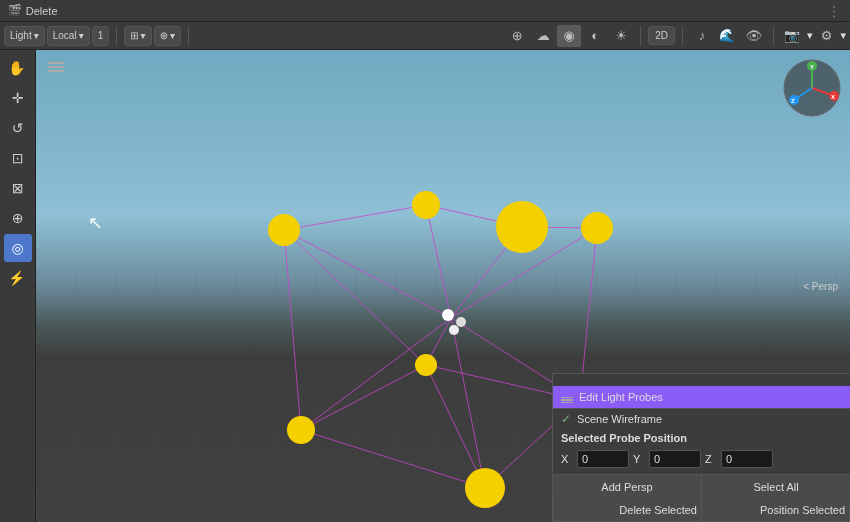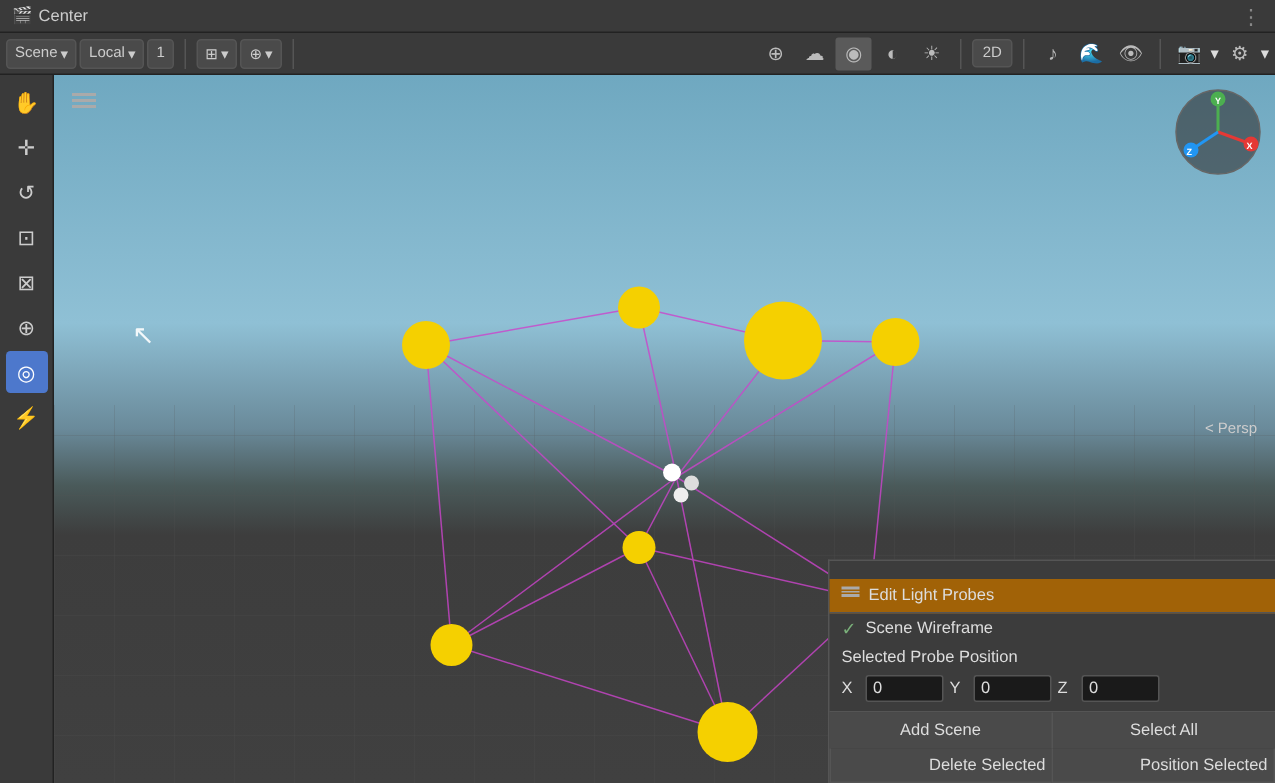--- a/index.html
+++ b/index.html
@@ -75,28 +75,28 @@
       position: absolute; top: 8px; left: 8px; color: #ccc;
     }
 
     
     #light-probe-panel {
       position: absolute; bottom: 0; right: 0;
       background: #3c3c3c; border: 1px solid #555; border-right: none; border-bottom: none;
       width: 298px;
     }
     #lp-header {
-      display: flex; align-items: flex-start; gap: 6px;
-      padding: 5px 8px; border-bottom: 1px solid #555; background: #a16207; margin-top: 12px;
+      display: flex; align-items: flex-end; gap: 6px;
+      padding: 5px 8px; border-bottom: 1px solid #555; background: #8b5cf6; margin-top: 12px;
     }
     #lp-header .lp-title { font-size: 11px; color: #ddd; font-weight: 500; }
     .lp-row { display: flex; align-items: center; gap: 6px; padding: 3px 8px; }
     .lp-checkmark { color: #7ab07a; font-size: 12px; }
     .lp-label { font-size: 11px; color: #ddd; }
-    .lp-section-title { font-size: 11px; color: #ddd; padding: 3px 8px; }
+    .lp-section-title { font-size: 11px; color: #ddd; padding: 3px 8px; font-weight: bold; }
     .coord-row { display: flex; align-items: center; gap: 4px; padding: 3px 8px 6px; }
     .coord-label { font-size: 11px; color: #ddd; width: 12px; }
     .coord-input {
       background: #1a1a1a; border: 1px solid #555; color: #ddd;
       width: 52px; height: 18px; padding: 0 4px; font-size: 11px; border-radius: 2px;
     }
     .lp-btn-row { display: flex; border-top: 1px solid #555; }
     .lp-btn {
       flex: 1; padding: 6px 4px; background: #4a4a4a; border: none; border-right: 1px solid #555;
       color: #ddd; font-size: 11px; cursor: pointer; text-align: center;
@@ -117,29 +117,29 @@
       position: absolute; left: 52px; top: 162px;
       color: white; font-size: 16px; opacity: 0.9;
     }
   </style>
 </head>
 <body>
 
 <div id="title-bar">
   <div class="title">
     <span style="font-size:11px;">🎬</span>
-    <span>Center</span>
+    <span>Delete</span>
   </div>
   <span class="dots-icon">⋮</span>
 </div>
 
 <div id="toolbar">
   <div class="tb-group">
     <div class="tb-btn">
-      <span>Scene</span>
+      <span>Light</span>
       <span>▾</span>
     </div>
     <div class="tb-btn">
       <span>Local</span>
       <span>▾</span>
     </div>
     <div class="tb-btn">
       <span>1</span>
     </div>
   </div>
@@ -316,21 +316,21 @@
       <div class="lp-section-title">Selected Probe Position</div>
       <div class="coord-row">
         <span class="coord-label">X</span>
         <input class="coord-input" type="text" value="0" style="">
         <span class="coord-label">Y</span>
         <input class="coord-input" type="text" value="0" style="">
         <span class="coord-label">Z</span>
         <input class="coord-input" type="text" value="0" style="">
       </div>
       <div class="lp-btn-row">
-        <button class="lp-btn">Add Scene</button>
+        <button class="lp-btn">Add Persp</button>
         <button class="lp-btn">Select All</button>
       </div>
       <div class="lp-btn-row2">
         <button class="lp-btn2">Delete Selected</button>
         <button class="lp-btn2">Position Selected</button>
       </div>
     </div>
   </div>
 </div>
 

